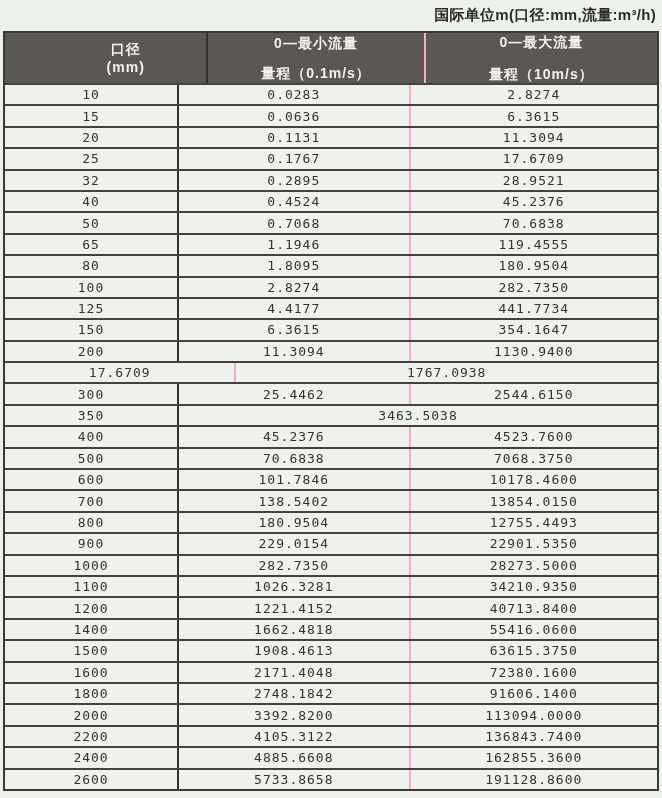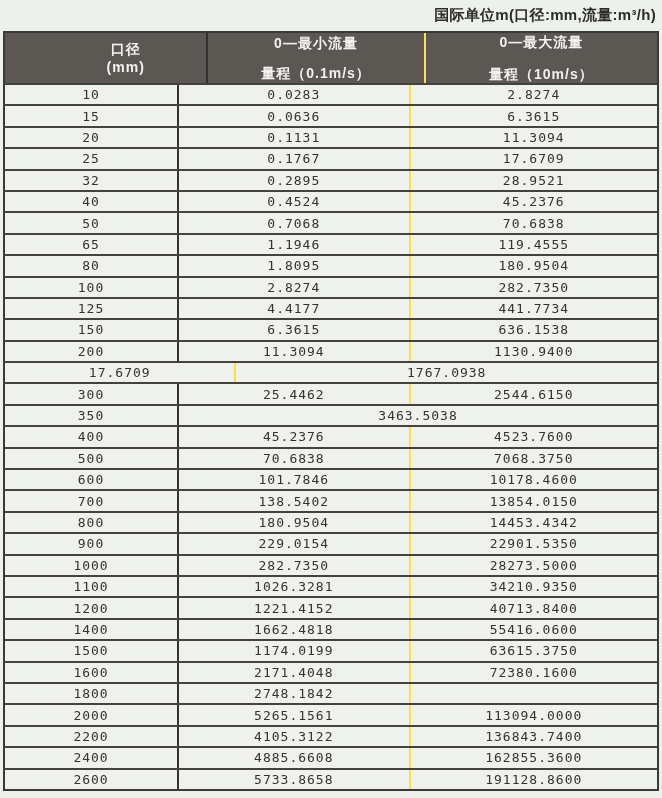--- a/index.html
+++ b/index.html
@@ -36,21 +36,21 @@
     display: flex;
     padding-left: 40px;
   }
   .th {
     display: flex; flex-direction: column; justify-content: center; align-items: center;
     font-size: 14px; line-height: 18px; font-weight: bold;
     letter-spacing: 1px;
   }
 
   .col1 { width: 26.7%; border-right: 2px solid #34312f; }
-  .col2 { width: 35.5%; border-right: 2px solid #fde047; gap: 12px; }
+  .col2 { width: 35.5%; border-right: 2px solid #f9a8d4; gap: 12px; }
   .col3 { flex: 1; gap: 14px; }
 
   .tbody { flex: 1; display: flex; flex-direction: column; }
   .tr { flex: 1; display: flex; border-top: 2px solid #44413e; }
   .td {
     display: flex; align-items: center; justify-content: center;
     font-family: "DejaVu Sans Mono", "Liberation Mono", monospace;
     font-size: 13px; color: #35322f; letter-spacing: 1px;
   }
 </style>
@@ -132,21 +132,21 @@
           <div class="td col3">282.7350</div>
         </div>
         <div class="tr">
           <div class="td col1">125</div>
           <div class="td col2">4.4177</div>
           <div class="td col3">441.7734</div>
         </div>
         <div class="tr">
           <div class="td col1">150</div>
           <div class="td col2">6.3615</div>
-          <div class="td col3">636.1538</div>
+          <div class="td col3">354.1647</div>
         </div>
         <div class="tr">
           <div class="td col1">200</div>
           <div class="td col2">11.3094</div>
           <div class="td col3">1130.9400</div>
         </div>
         <div class="tr">
           <div class="td col2">17.6709</div>
           <div class="td col3">1767.0938</div>
         </div>
@@ -175,21 +175,21 @@
           <div class="td col3">10178.4600</div>
         </div>
         <div class="tr">
           <div class="td col1">700</div>
           <div class="td col2">138.5402</div>
           <div class="td col3">13854.0150</div>
         </div>
         <div class="tr">
           <div class="td col1">800</div>
           <div class="td col2">180.9504</div>
-          <div class="td col3">14453.4342</div>
+          <div class="td col3">12755.4493</div>
         </div>
         <div class="tr">
           <div class="td col1">900</div>
           <div class="td col2">229.0154</div>
           <div class="td col3">22901.5350</div>
         </div>
         <div class="tr">
           <div class="td col1">1000</div>
           <div class="td col2">282.7350</div>
           <div class="td col3">28273.5000</div>
@@ -204,35 +204,36 @@
           <div class="td col2">1221.4152</div>
           <div class="td col3">40713.8400</div>
         </div>
         <div class="tr">
           <div class="td col1">1400</div>
           <div class="td col2">1662.4818</div>
           <div class="td col3">55416.0600</div>
         </div>
         <div class="tr">
           <div class="td col1">1500</div>
-          <div class="td col2">1174.0199</div>
+          <div class="td col2">1908.4613</div>
           <div class="td col3">63615.3750</div>
         </div>
         <div class="tr">
           <div class="td col1">1600</div>
           <div class="td col2">2171.4048</div>
           <div class="td col3">72380.1600</div>
         </div>
         <div class="tr">
           <div class="td col1">1800</div>
           <div class="td col2">2748.1842</div>
+          <div class="td col3">91606.1400</div>
         </div>
         <div class="tr">
           <div class="td col1">2000</div>
-          <div class="td col2">5265.1561</div>
+          <div class="td col2">3392.8200</div>
           <div class="td col3">113094.0000</div>
         </div>
         <div class="tr">
           <div class="td col1">2200</div>
           <div class="td col2">4105.3122</div>
           <div class="td col3">136843.7400</div>
         </div>
         <div class="tr">
           <div class="td col1">2400</div>
           <div class="td col2">4885.6608</div>

